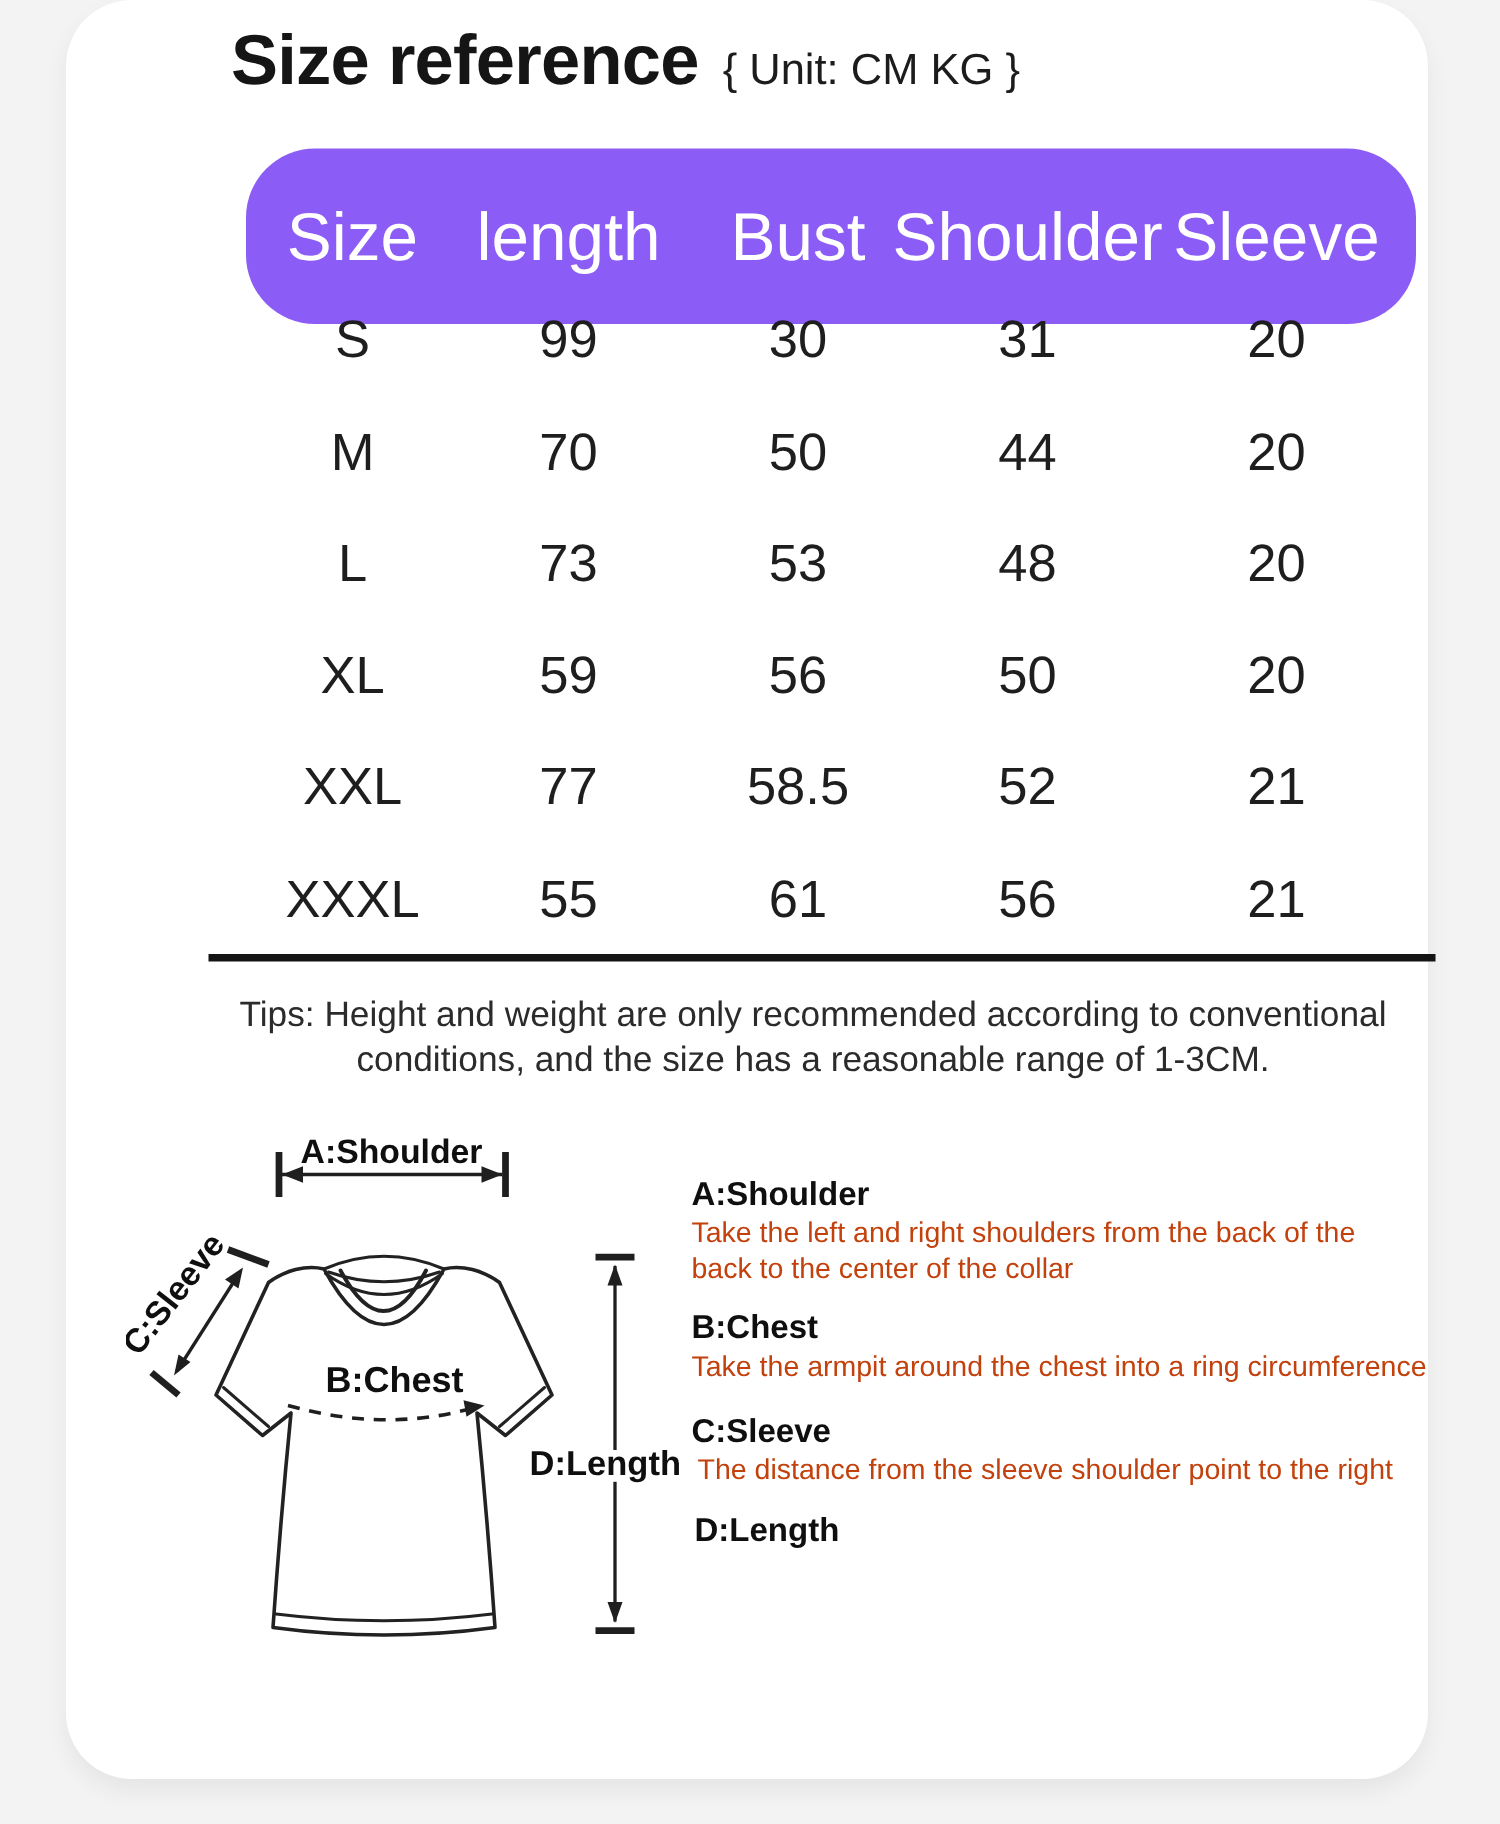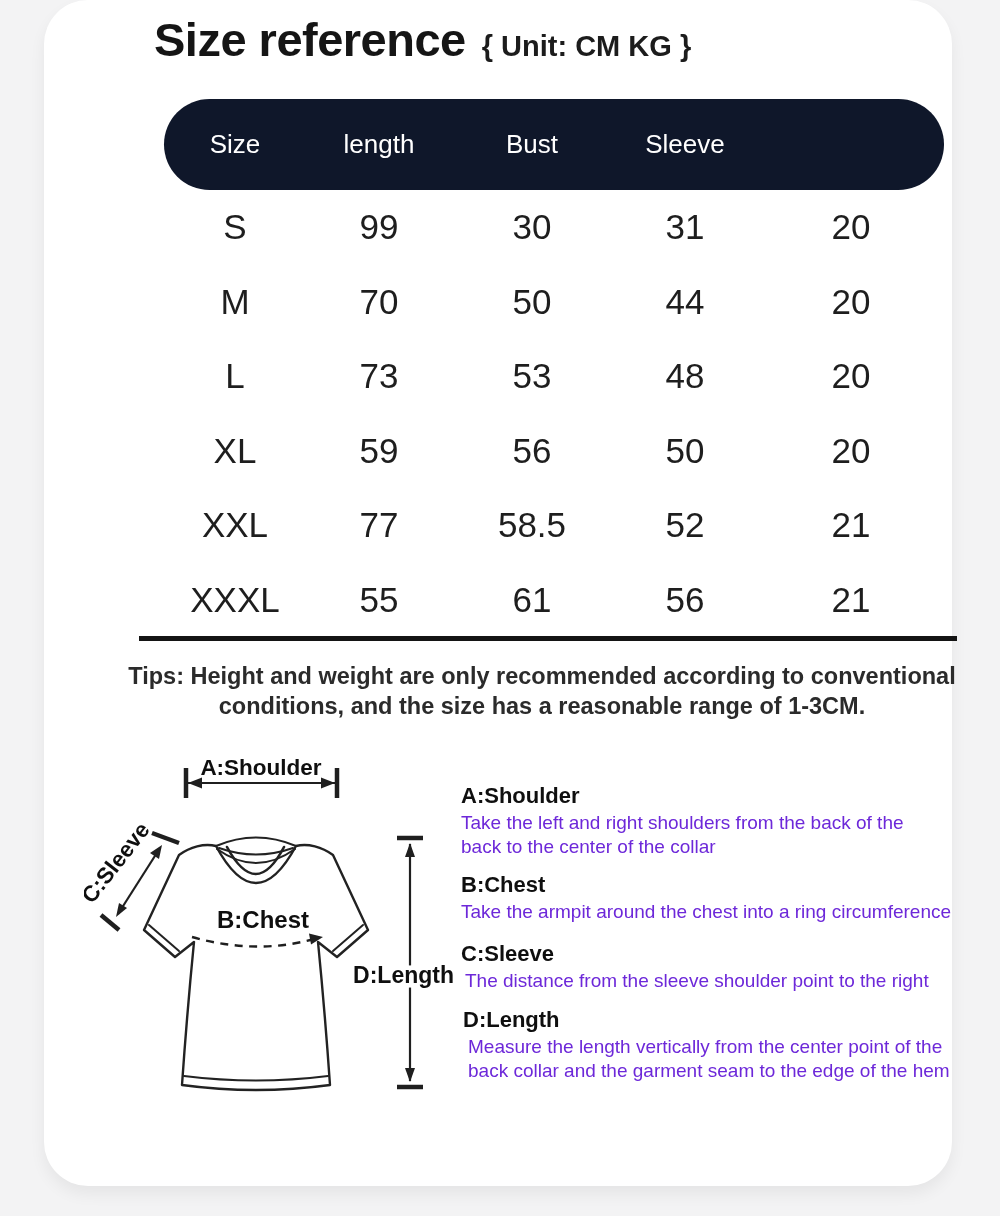--- a/index.html
+++ b/index.html
@@ -9,48 +9,48 @@
     font-family:"Liberation Sans", sans-serif;
   }
   .stage{position:relative;width:1000px;height:1216px;overflow:hidden;}
   .card{
     position:absolute;left:44px;top:0;width:908px;height:1186px;
     background:#ffffff;border-radius:44px;
     box-shadow:0 8px 16px rgba(0,0,0,.06);
   }
   .title-row{position:absolute;left:110px;top:12px;display:flex;align-items:baseline;color:#151515;white-space:nowrap;}
   .title{font-size:47px;font-weight:900;letter-spacing:-.5px;}
-  .unit{font-size:29px;font-weight:700;margin-left:16px;color:#1c1c1c;}
+  .unit{font-size:29px;font-weight:400;margin-left:16px;color:#1c1c1c;}
 
   .pill{
-    position:absolute;left:120px;top:99px;width:780px;height:91px;
-    background:#0f172a;border-radius:46px;
+    position:absolute;left:120px;top:99px;width:780px;height:117px;
+    background:#8b5cf6;border-radius:46px;
     display:grid;grid-template-columns:142px 146px 160px 146px 186px;
     align-items:center;justify-items:center;
-    color:#ffffff;font-size:26px;
+    color:#ffffff;font-size:45px;
   }
   .rows{position:absolute;left:120px;top:190px;width:780px;}
   .trow{
     height:74.5px;
     display:grid;grid-template-columns:142px 146px 160px 146px 186px;
     align-items:center;justify-items:center;
     font-size:35px;color:#1e1e1e;
   }
   .divider{position:absolute;left:95px;top:636px;width:818px;height:5px;background:#141414;}
 
   .tips{
     position:absolute;left:44px;top:661px;width:908px;
-    text-align:center;font-size:23.5px;line-height:30px;color:#2b2b2b;font-weight:bold;
+    text-align:center;font-size:23.5px;line-height:30px;color:#2b2b2b;
   }
 
   .diagram{position:absolute;left:40px;top:743px;}
 
   .guide{position:absolute;left:417px;top:784px;width:540px;}
   .gtitle{font-size:22px;font-weight:bold;color:#0f0f0f;line-height:24px;}
-  .gbody{font-size:19px;line-height:24px;color:#6d28d9;margin-top:3px;}
+  .gbody{font-size:19px;line-height:24px;color:#c2410c;margin-top:3px;}
   .sec-a .gbody{max-width:468px;}
   .sec-b{margin-top:14px;}
   .sec-c{margin-top:18px;}
   .sec-c .gbody{padding-left:4px;}
   .sec-d{margin-top:15px;padding-left:2px;}
   .sec-d .gbody{max-width:515px;padding-left:5px;}
 </style>
 </head>
 <body>
 
@@ -59,20 +59,21 @@
 
     <div class="title-row">
       <span class="title">Size reference</span>
       <span class="unit">{ Unit: CM KG }</span>
     </div>
 
     <div class="pill">
       <span>Size</span>
       <span>length</span>
       <span>Bust</span>
+      <span>Shoulder</span>
       <span>Sleeve</span>
     </div>
 
     <div class="rows">
       <div class="trow">
         <span>S</span>
         <span>99</span>
         <span>30</span>
         <span>31</span>
         <span>20</span>
@@ -180,18 +181,17 @@
       <div class="gsec sec-b">
         <div class="gtitle">B:Chest</div>
         <div class="gbody">Take the armpit around the chest into a ring circumference</div>
       </div>
       <div class="gsec sec-c">
         <div class="gtitle">C:Sleeve</div>
         <div class="gbody">The distance from the sleeve shoulder point to the right</div>
       </div>
       <div class="gsec sec-d">
         <div class="gtitle">D:Length</div>
-        <div class="gbody">Measure the length vertically from the center point of the back collar and the garment seam to the edge of the hem</div>
       </div>
     </div>
 
   </div>
 </div>
 
 </body></html>

